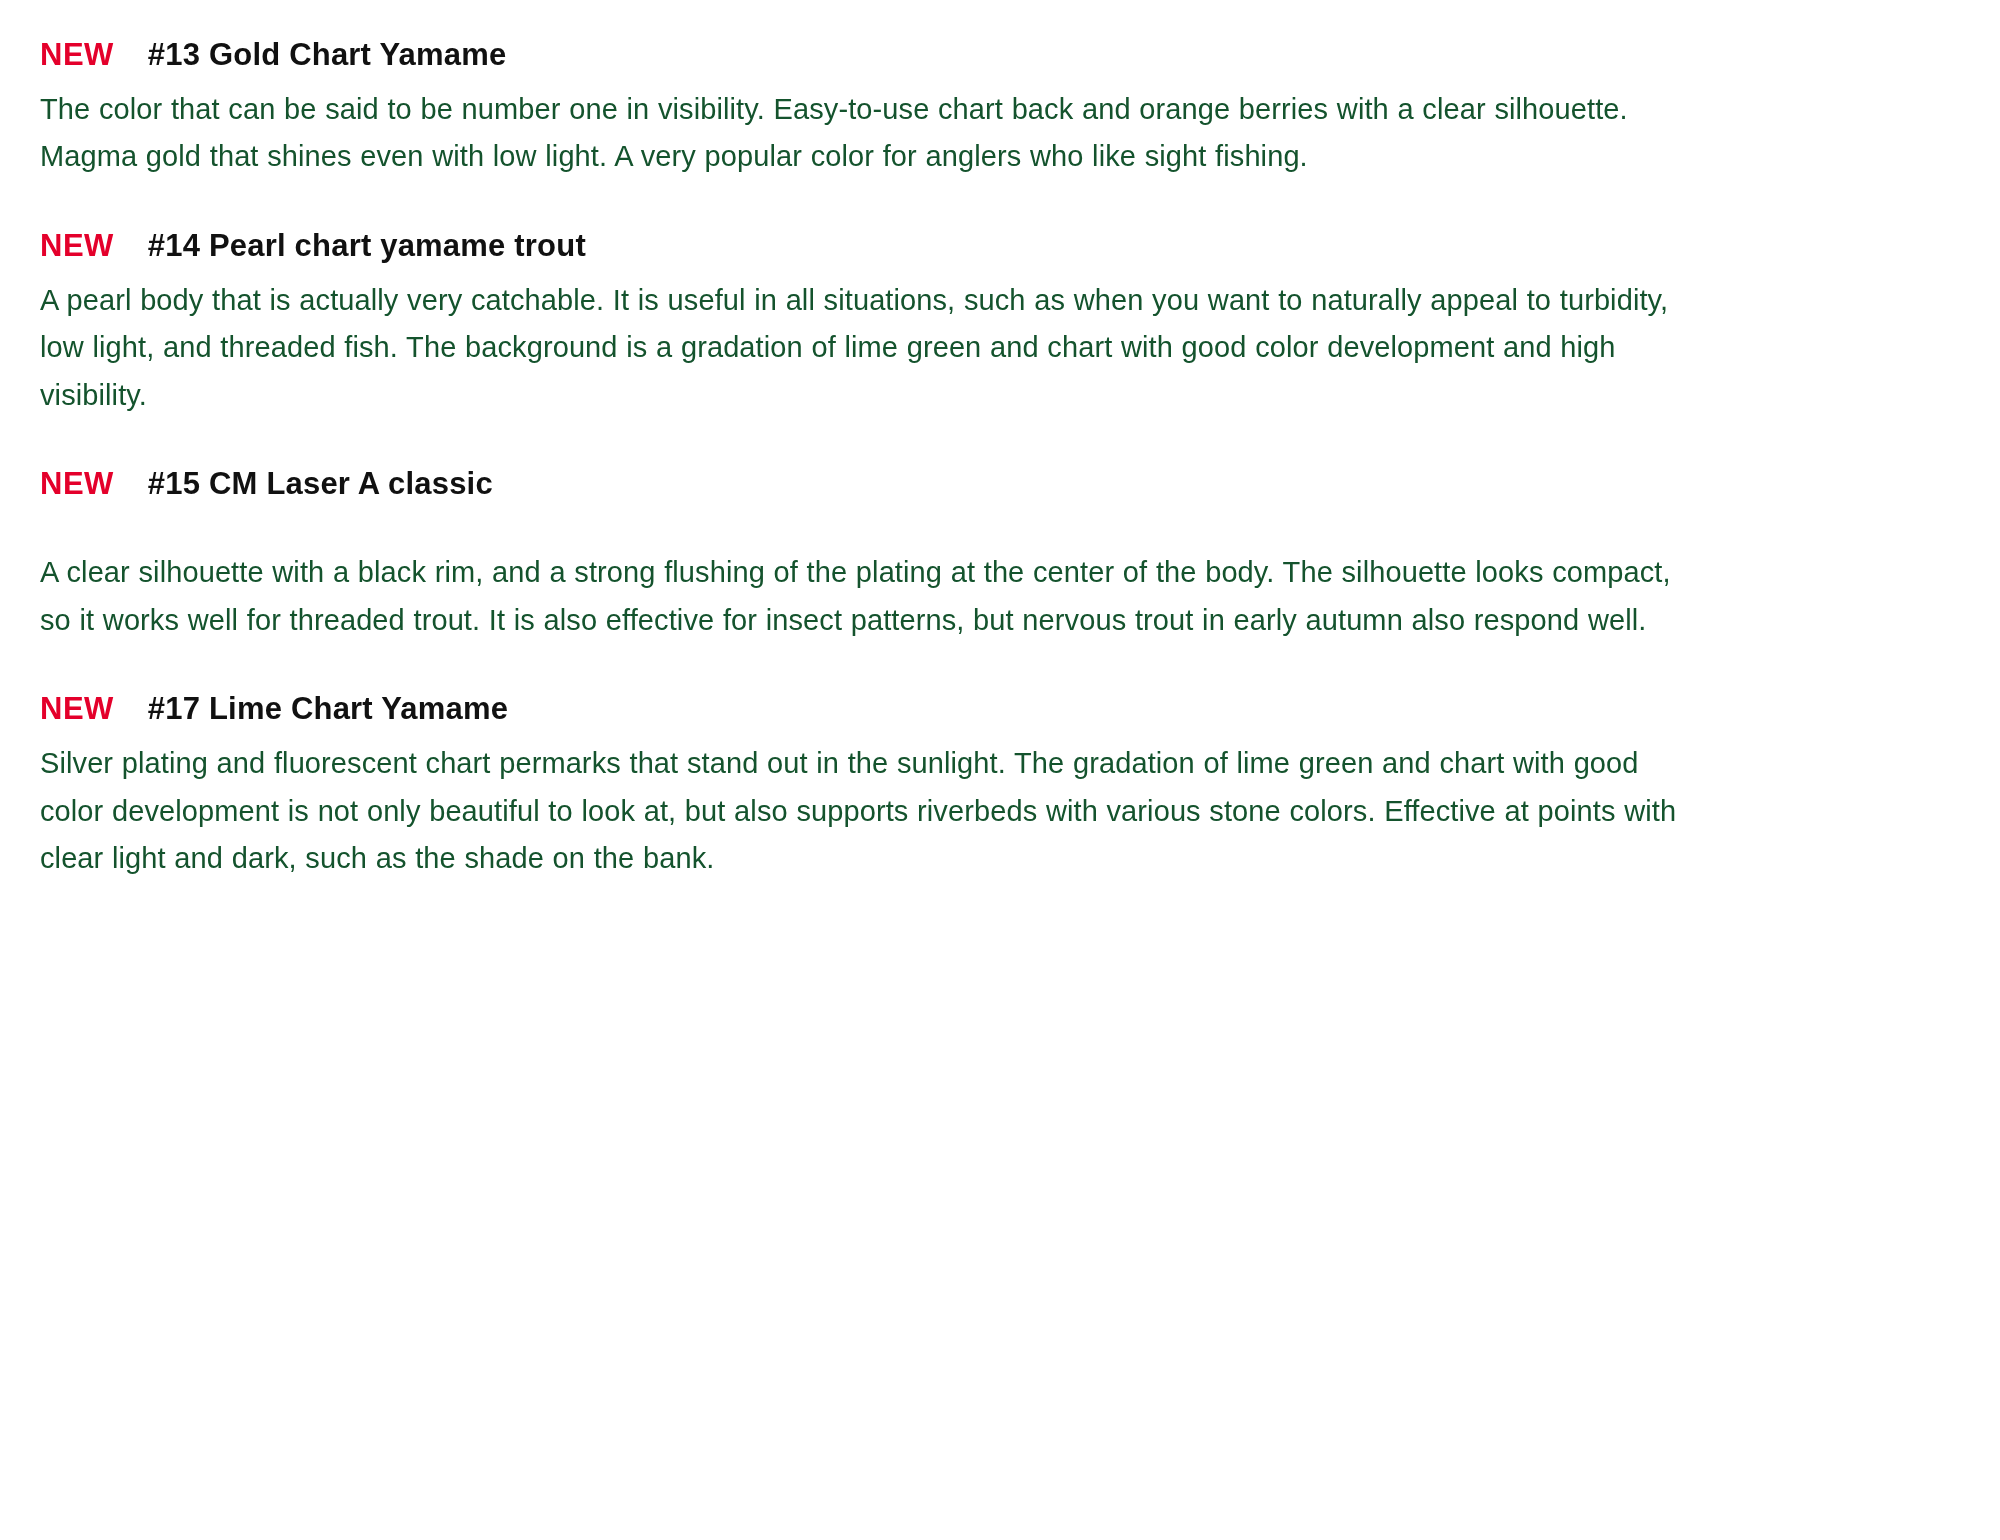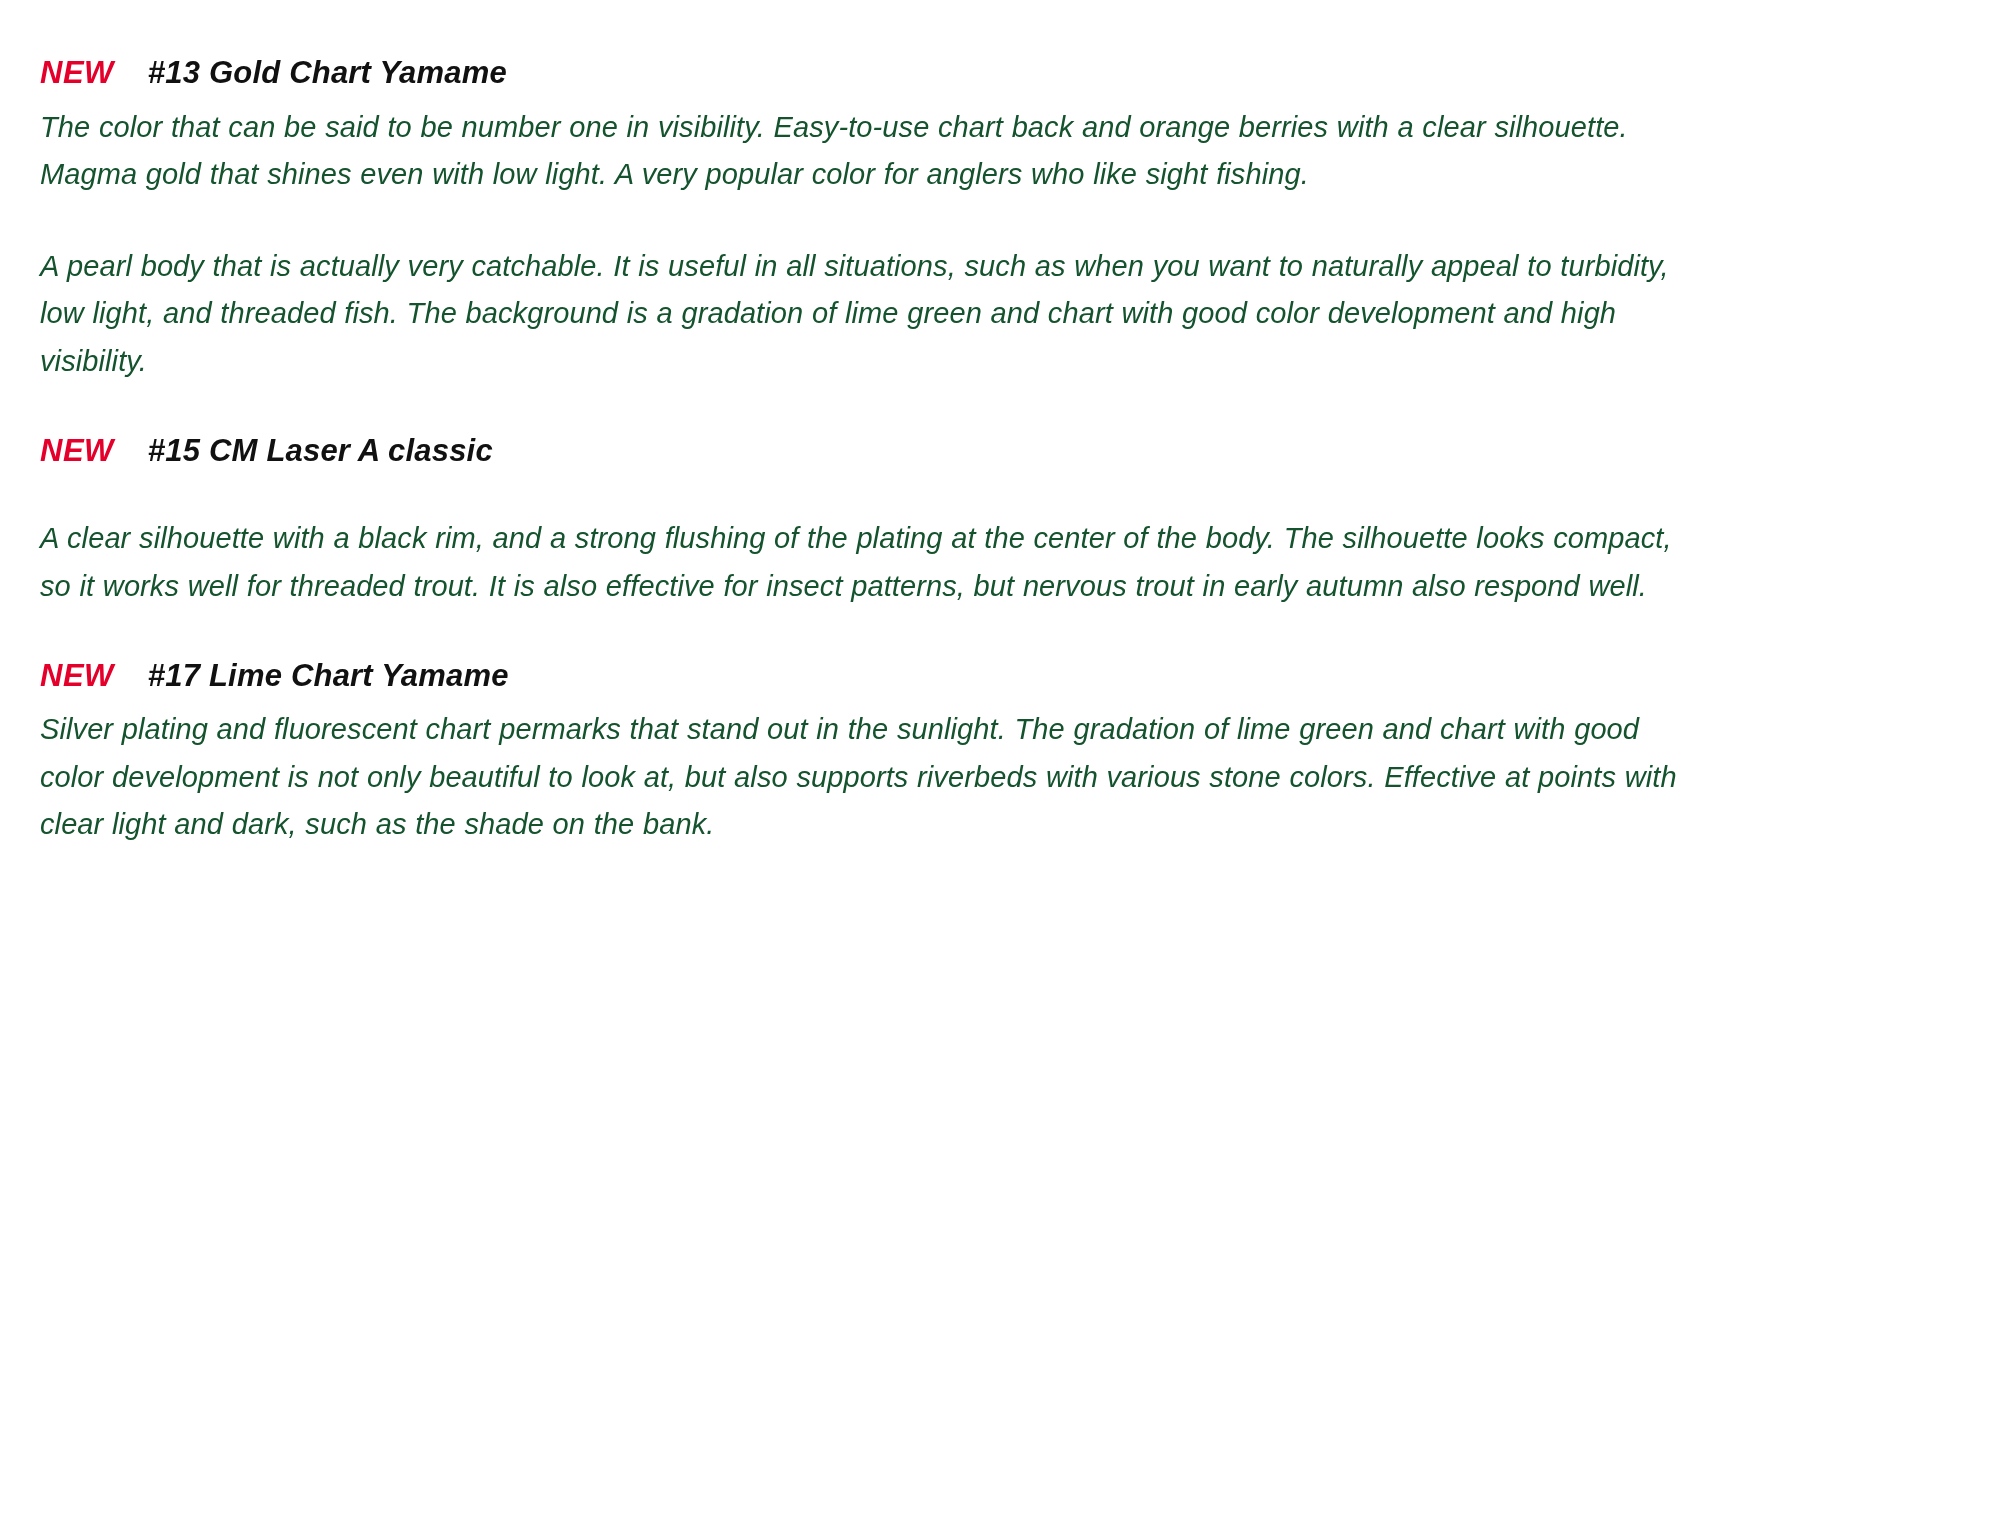--- a/index.html
+++ b/index.html
@@ -10,23 +10,22 @@
   body {
     width: 2000px;
     min-height: 1540px;
     font-family: "Liberation Sans", sans-serif;
     color: #1a1a1a;
   }
   .page {
     box-sizing: border-box;
     width: 1740px;
     min-height: 1540px;
-    padding: 52px 52px 30px 40px;
+    padding: 34px 52px 30px 40px;
     background: #ffffff;
-    font-style: italic;
   }
   .entry {
     margin: 0 0 44px 0;
   }
   .entry:last-child {
     margin-bottom: 0;
   }
   .entry-heading {
     display: block;
     font-size: 31px;
@@ -65,20 +64,23 @@
 <div class="page">
 
   <section class="entry">
     <h2 class="entry-heading">
       <span class="badge-new">NEW</span><span class="heading-title">#13 Gold Chart Yamame</span>
     </h2>
     <p class="entry-body">The color that can be said to be number one in visibility. Easy-to-use chart back and orange berries with a clear silhouette. Magma gold that shines even with low light. A very popular color for anglers who like sight fishing.</p>
   </section>
 
   <section class="entry">
+    <h2 class="entry-heading">
+      <span class="badge-new">NEW</span><span class="heading-title">#14 Pearl chart yamame trout</span>
+    </h2>
     <p class="entry-body">A pearl body that is actually very catchable. It is useful in all situations, such as when you want to naturally appeal to turbidity, low light, and threaded fish. The background is a gradation of lime green and chart with good color development and high visibility.</p>
   </section>
 
   <section class="entry">
     <h2 class="entry-heading">
       <span class="badge-new">NEW</span><span class="heading-title">#15 CM Laser A classic</span>
     </h2>
   </section>
 
   <section class="entry">

